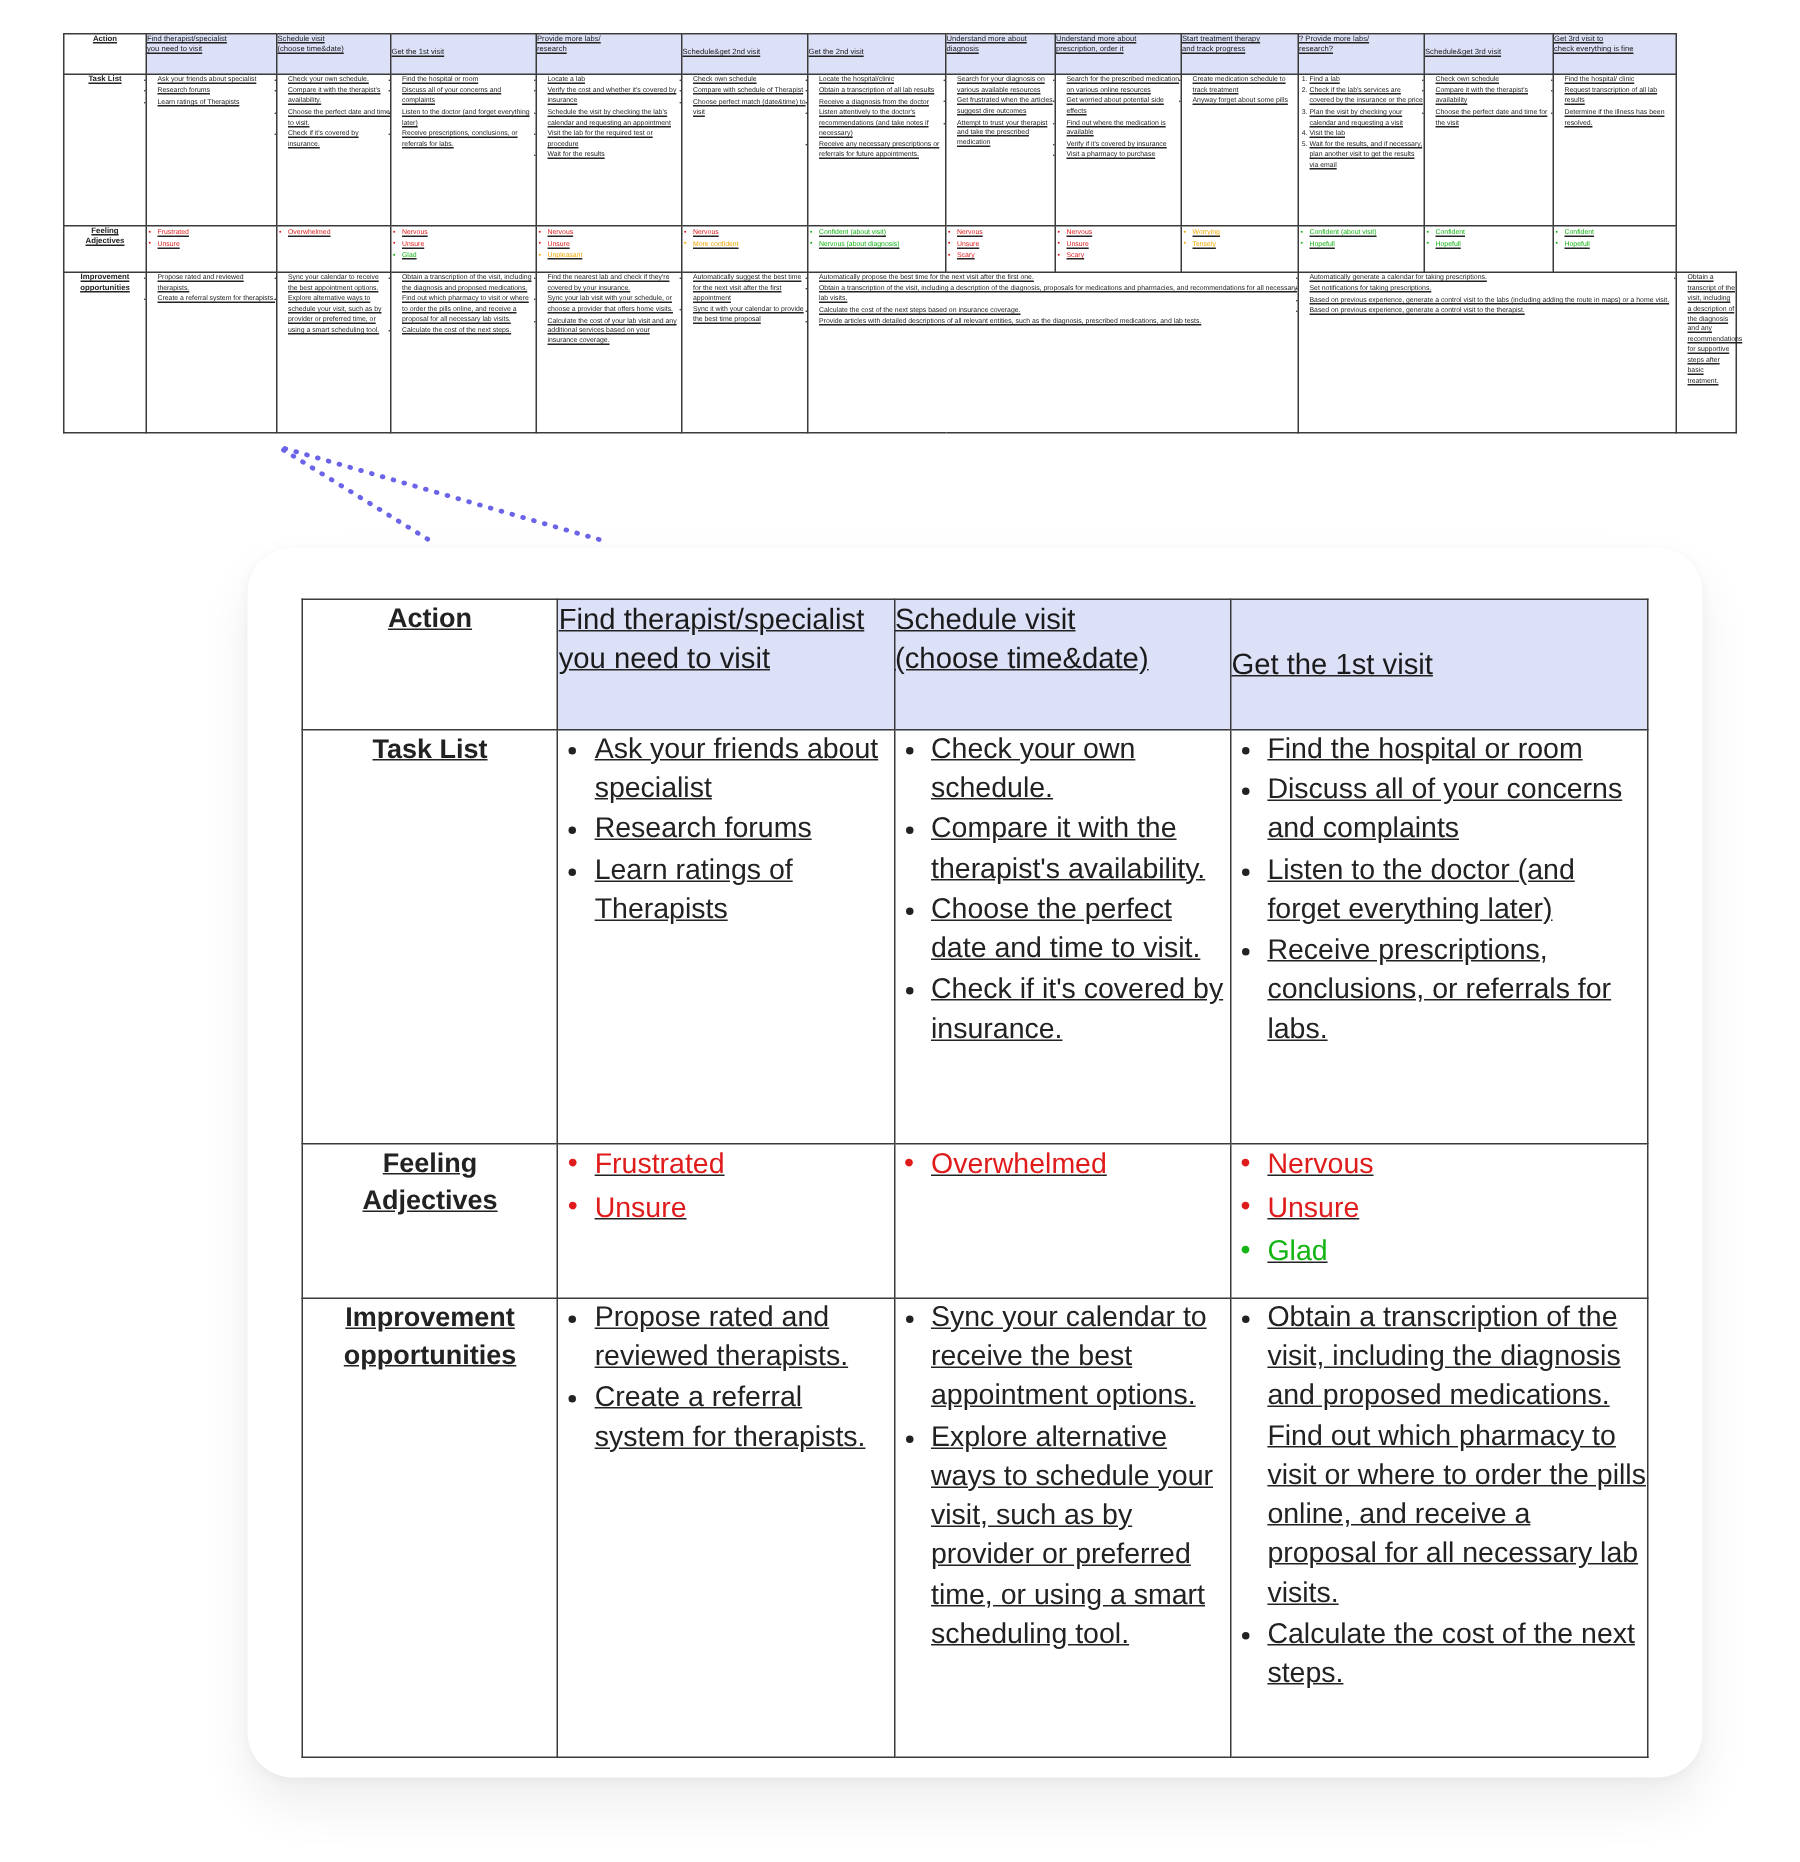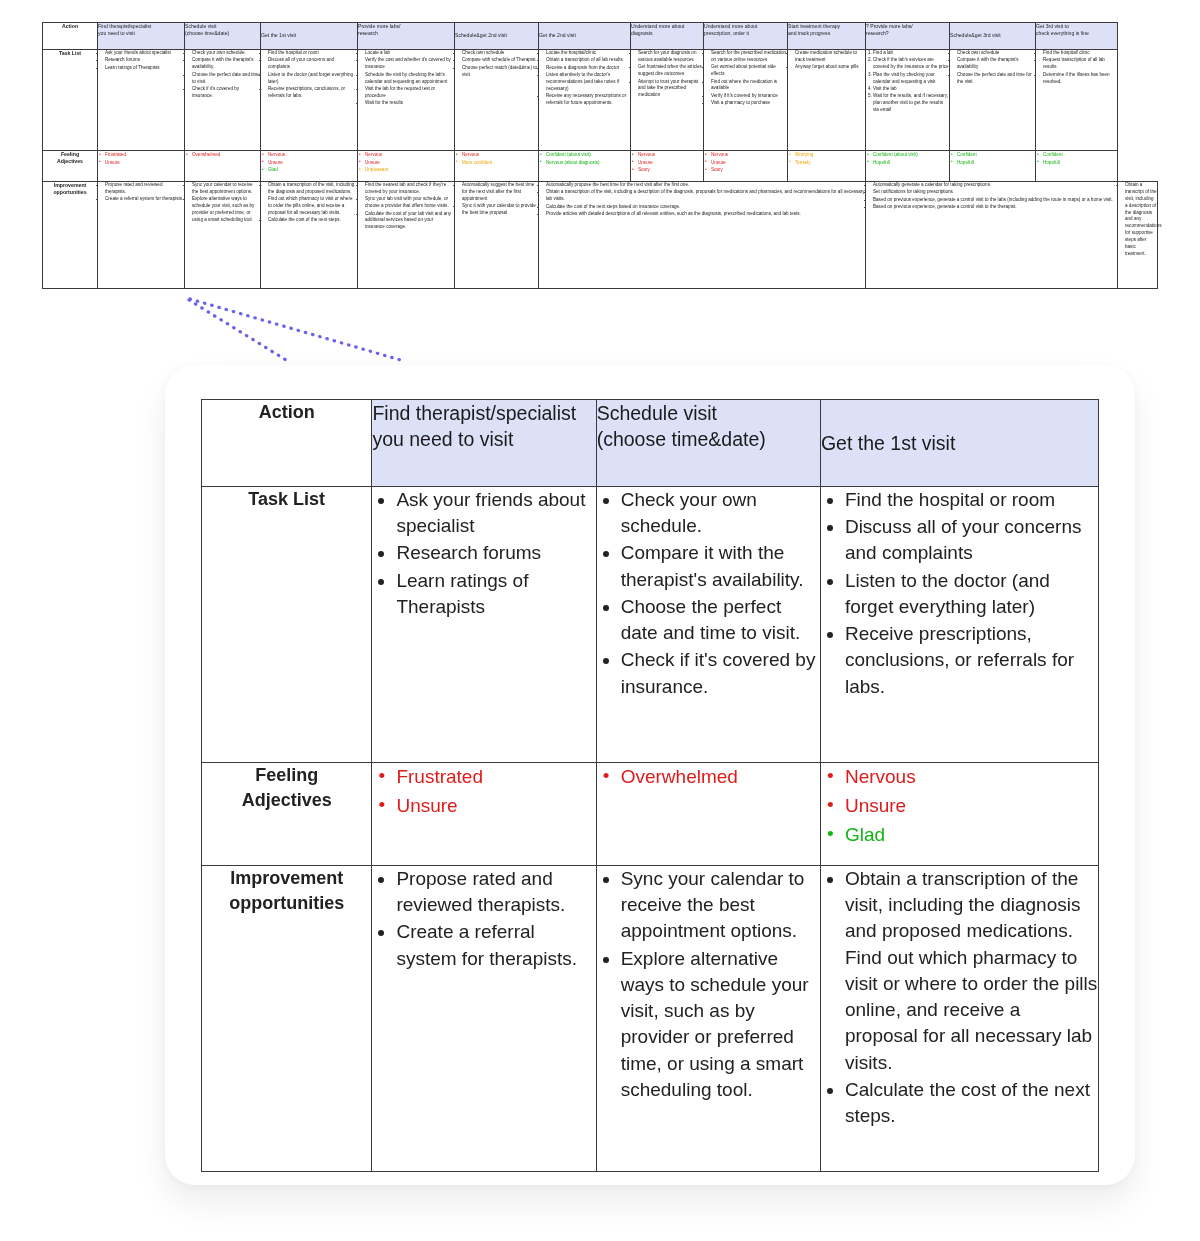--- a/index.html
+++ b/index.html
@@ -21,20 +21,21 @@
     position: absolute;
     left: 42px;
     top: 22px;
     width: 1116px;
   }
   table.jmap {
     border-collapse: collapse;
     table-layout: fixed;
     width: 100%;
     background: #ffffff;
+    text-decoration: underline;
   }
   table.jmap td, table.jmap th {
     border: 1px solid #3b3b3b;
     vertical-align: top;
     padding: 0;
   }
 
   .small-table-wrap table.jmap { font-size: 4.6px; }
   .small-table-wrap td, .small-table-wrap th { border-width: 0.8px; }
 

